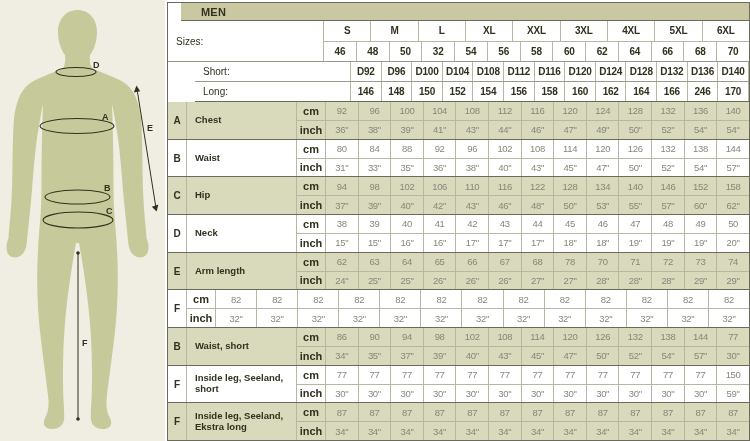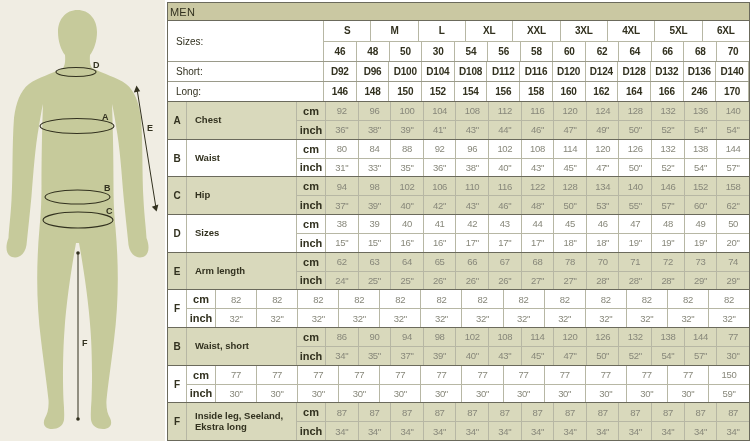--- a/index.html
+++ b/index.html
@@ -5,31 +5,31 @@
   html,body{margin:0;padding:0;background:#888;}
   .wrap{width:750px;height:441px;display:flex;font-family:"Liberation Sans",sans-serif;background:#fff;overflow:hidden;}
   
   .figure-panel{width:165px;height:441px;background:var(--panel-bg,#f0ede3);position:relative;flex:none;}
   .figure-panel svg{display:block;}
   .fig-label{font-weight:bold;font-size:9px;fill:var(--text-dark,#32311f);font-family:"Liberation Sans",sans-serif;}
   
   .table-panel{flex:1;background:#fff;box-sizing:border-box;padding:2px 0 0 2px;display:flex;flex-direction:column;}
   .table-frame{flex:1;border:1px solid var(--border-dark,#6b6a5c);display:flex;flex-direction:column;overflow:hidden;}
   .men-bar{height:17px;flex:none;background:var(--header-bar,#cac8a2);border-bottom:1px solid var(--border-dark,#6b6a5c);
-           display:flex;align-items:center;padding-left:2px;font-weight:normal;font-size:11px;color:var(--text-dark,#32311f);letter-spacing:.2px;}
+           display:flex;align-items:center;padding-left:20px;font-weight:bold;font-size:11px;color:var(--text-dark,#32311f);letter-spacing:.2px;margin-left:13px;}
   .sizes-block{height:40px;flex:none;display:flex;border-bottom:1px solid var(--border-mid,#9a9a8a);}
   .side-label{width:156px;flex:none;box-sizing:border-box;border-right:1px solid var(--border-light,#b4b4a2);
               display:flex;align-items:center;padding-left:8px;font-size:10px;color:var(--text-dark,#32311f);}
   .sizes-right{flex:1;display:flex;flex-direction:column;}
   .cells-row{flex:1;display:flex;}
   .size-names{border-bottom:1px solid var(--border-light,#b4b4a2);}
   .hcell{flex:1;display:flex;align-items:center;justify-content:center;font-weight:bold;font-size:10px;
          color:var(--text-dark,#32311f);border-right:1px solid var(--border-light,#b4b4a2);letter-spacing:-0.2px;}
   .cells-row .hcell:last-child{border-right:none;}
-  .hrow{height:19px;flex:none;display:flex;border-bottom:1px solid var(--border-mid,#9a9a8a);}
+  .hrow{height:19px;flex:none;display:flex;border-bottom:1px solid var(--border-mid,#9a9a8a);margin-left:27px;}
   .hrow.long-row{border-bottom:1px solid var(--border-dark,#6b6a5c);}
   .hvals{flex:1;display:flex;}
   
   .tbody{flex:1;display:flex;flex-direction:column;}
   .group{flex:1;display:flex;border-bottom:1px solid var(--border-dark,#6b6a5c);background:#fff;}
   .group:last-child{border-bottom:none;}
   .group.shaded{background:var(--khaki-row,#d9d9bc);}
   .letter-cell{width:18px;flex:none;display:flex;align-items:center;justify-content:center;font-weight:bold;
                font-size:10px;color:var(--text-dark,#32311f);border-right:1px solid var(--border-light,#b4b4a2);}
   .label-cell{width:110px;flex:none;box-sizing:border-box;display:flex;align-items:center;padding:0 0 0 8px;
@@ -106,21 +106,21 @@
               <div class="hcell">XXL</div>
               <div class="hcell">3XL</div>
               <div class="hcell">4XL</div>
               <div class="hcell">5XL</div>
               <div class="hcell">6XL</div>
             </div>
           <div class="cells-row" id="size-nums">
               <div class="hcell">46</div>
               <div class="hcell">48</div>
               <div class="hcell">50</div>
-              <div class="hcell">30</div>
+              <div class="hcell">32</div>
               <div class="hcell">54</div>
               <div class="hcell">56</div>
               <div class="hcell">58</div>
               <div class="hcell">60</div>
               <div class="hcell">62</div>
               <div class="hcell">64</div>
               <div class="hcell">66</div>
               <div class="hcell">68</div>
               <div class="hcell">70</div>
             </div>
@@ -275,21 +275,21 @@
                 <div class="value-cell">53"</div>
                 <div class="value-cell">55"</div>
                 <div class="value-cell">57"</div>
                 <div class="value-cell">60"</div>
                 <div class="value-cell">62"</div>
               </div>
             </div>
           </div>
           <div class="group">
             <div class="letter-cell">D</div>
-            <div class="label-cell">Sizes</div>
+            <div class="label-cell">Neck</div>
             <div class="units-values">
               <div class="urow cm-row">
                 <div class="unit-cell">cm</div>
                 <div class="value-cell">38</div>
                 <div class="value-cell">39</div>
                 <div class="value-cell">40</div>
                 <div class="value-cell">41</div>
                 <div class="value-cell">42</div>
                 <div class="value-cell">43</div>
                 <div class="value-cell">44</div>
@@ -426,20 +426,21 @@
                 <div class="value-cell">50"</div>
                 <div class="value-cell">52"</div>
                 <div class="value-cell">54"</div>
                 <div class="value-cell">57"</div>
                 <div class="value-cell">30"</div>
               </div>
             </div>
           </div>
           <div class="group">
             <div class="letter-cell">F</div>
+            <div class="label-cell">Inside leg, Seeland, short</div>
             <div class="units-values">
               <div class="urow cm-row">
                 <div class="unit-cell">cm</div>
                 <div class="value-cell">77</div>
                 <div class="value-cell">77</div>
                 <div class="value-cell">77</div>
                 <div class="value-cell">77</div>
                 <div class="value-cell">77</div>
                 <div class="value-cell">77</div>
                 <div class="value-cell">77</div>

